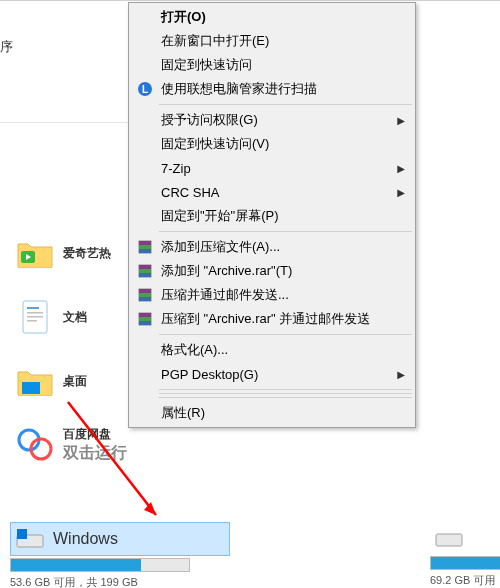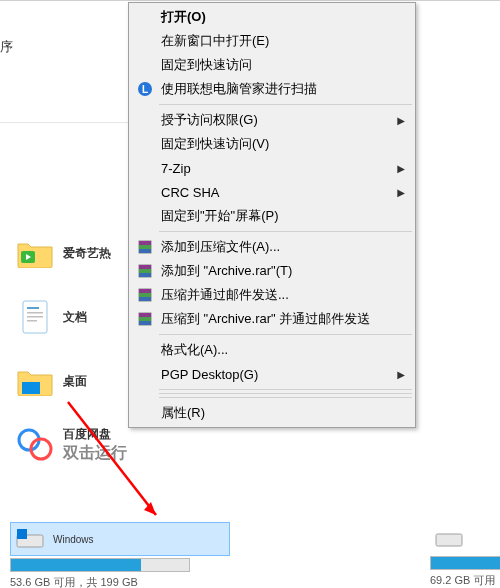--- a/index.html
+++ b/index.html
@@ -16,21 +16,21 @@
     .desktop-item .labels { display: flex; flex-direction: column; }
     .desktop-item .label-main { font-size: 12px; color: #333; white-space: nowrap; }
     .desktop-item .label-sub { font-size: 16px; color: #888; white-space: nowrap; }
     
     .drive-row { position: absolute; left: 10px; top: 522px; display: flex; gap: 200px; }
     .drive-item { width: 220px; }
     .drive-header { display: flex; align-items: center; gap: 8px; padding: 4px; }
     .drive-header.selected { background: #cde8ff; border: 1px solid #7abfff; }
     .drive-icon { width: 30px; height: 24px; display: flex; align-items: center; justify-content: center; }
     .drive-info { flex: 1; }
-    .drive-name { font-size: 10px; color: #333; }
+    .drive-name { font-size: 16px; color: #333; }
     .drive-bar { height: 14px; background: #e8e8e8; border: 1px solid #bbb; margin-top: 2px; position: relative; width: 180px; }
     .drive-bar-fill { height: 100%; background: #26a0da; }
     .drive-text { font-size: 11px; color: #555; margin-top: 3px; }
     
     
     .context-menu { position: absolute; left: 128px; top: 2px; width: 288px; background: #f0f0f0; border: 1px solid #a0a0a0; box-shadow: 2px 2px 4px rgba(0,0,0,0.25); padding: 2px; z-index: 10; }
     .menu-item { display: flex; align-items: center; height: 24px; padding: 0 22px 0 30px; position: relative; cursor: default; font-size: 13px; color: #000; }
     .menu-item.bold { font-weight: bold; }
     .menu-sep { height: 1px; background: #d0d0d0; margin: 3px 1px 3px 28px; }
     .menu-icon { position: absolute; left: 4px; width: 20px; height: 18px; display: flex; align-items: center; justify-content: center; }

